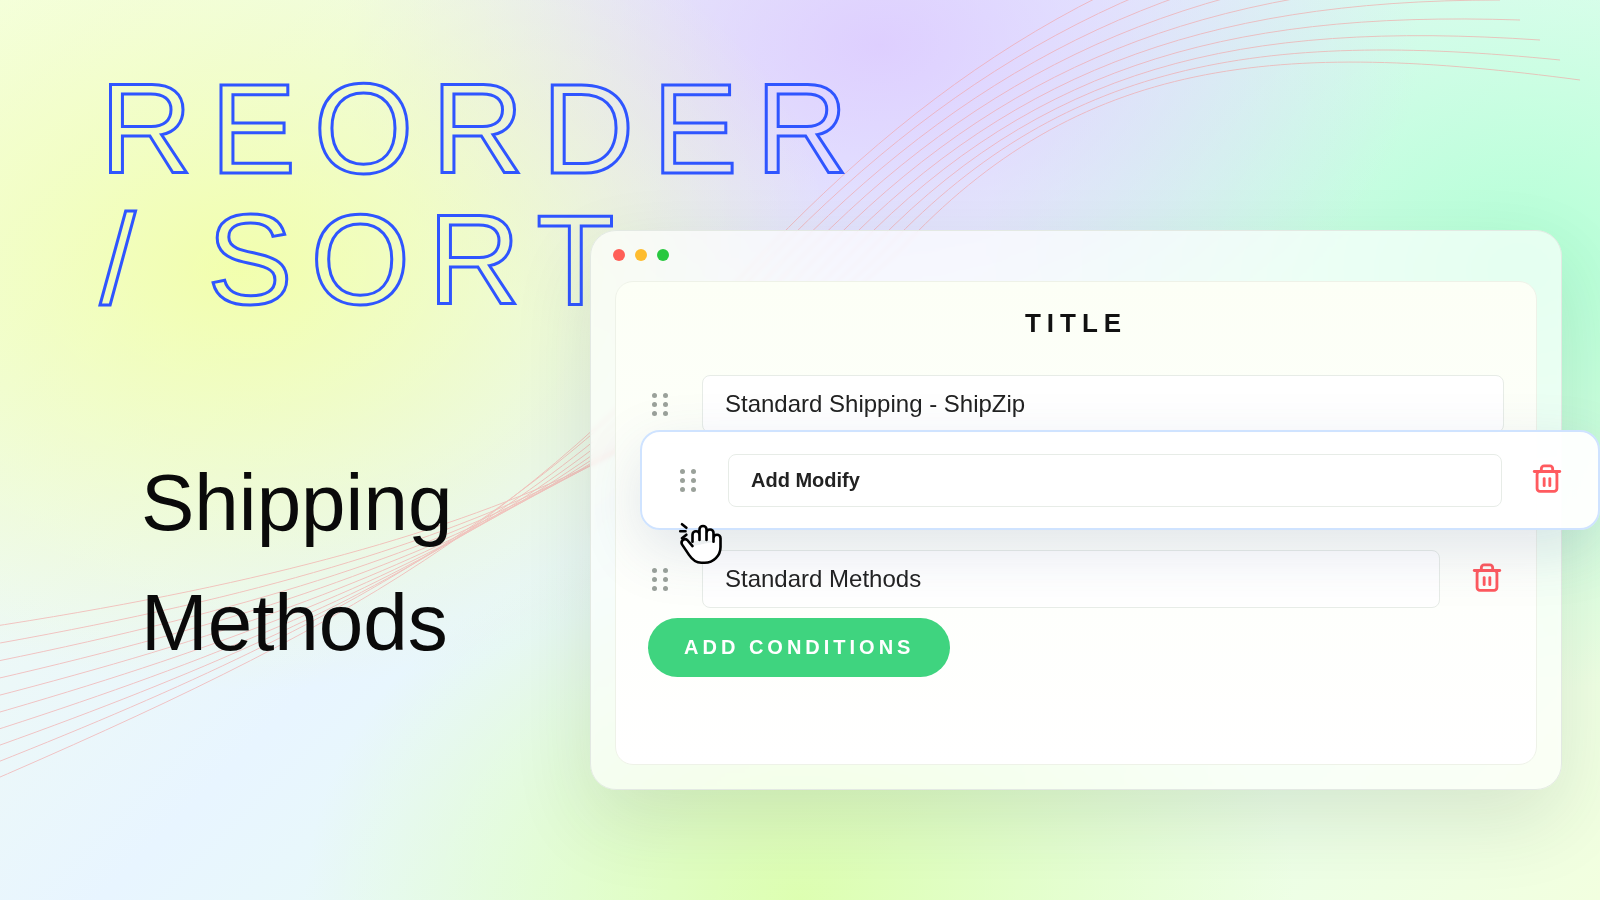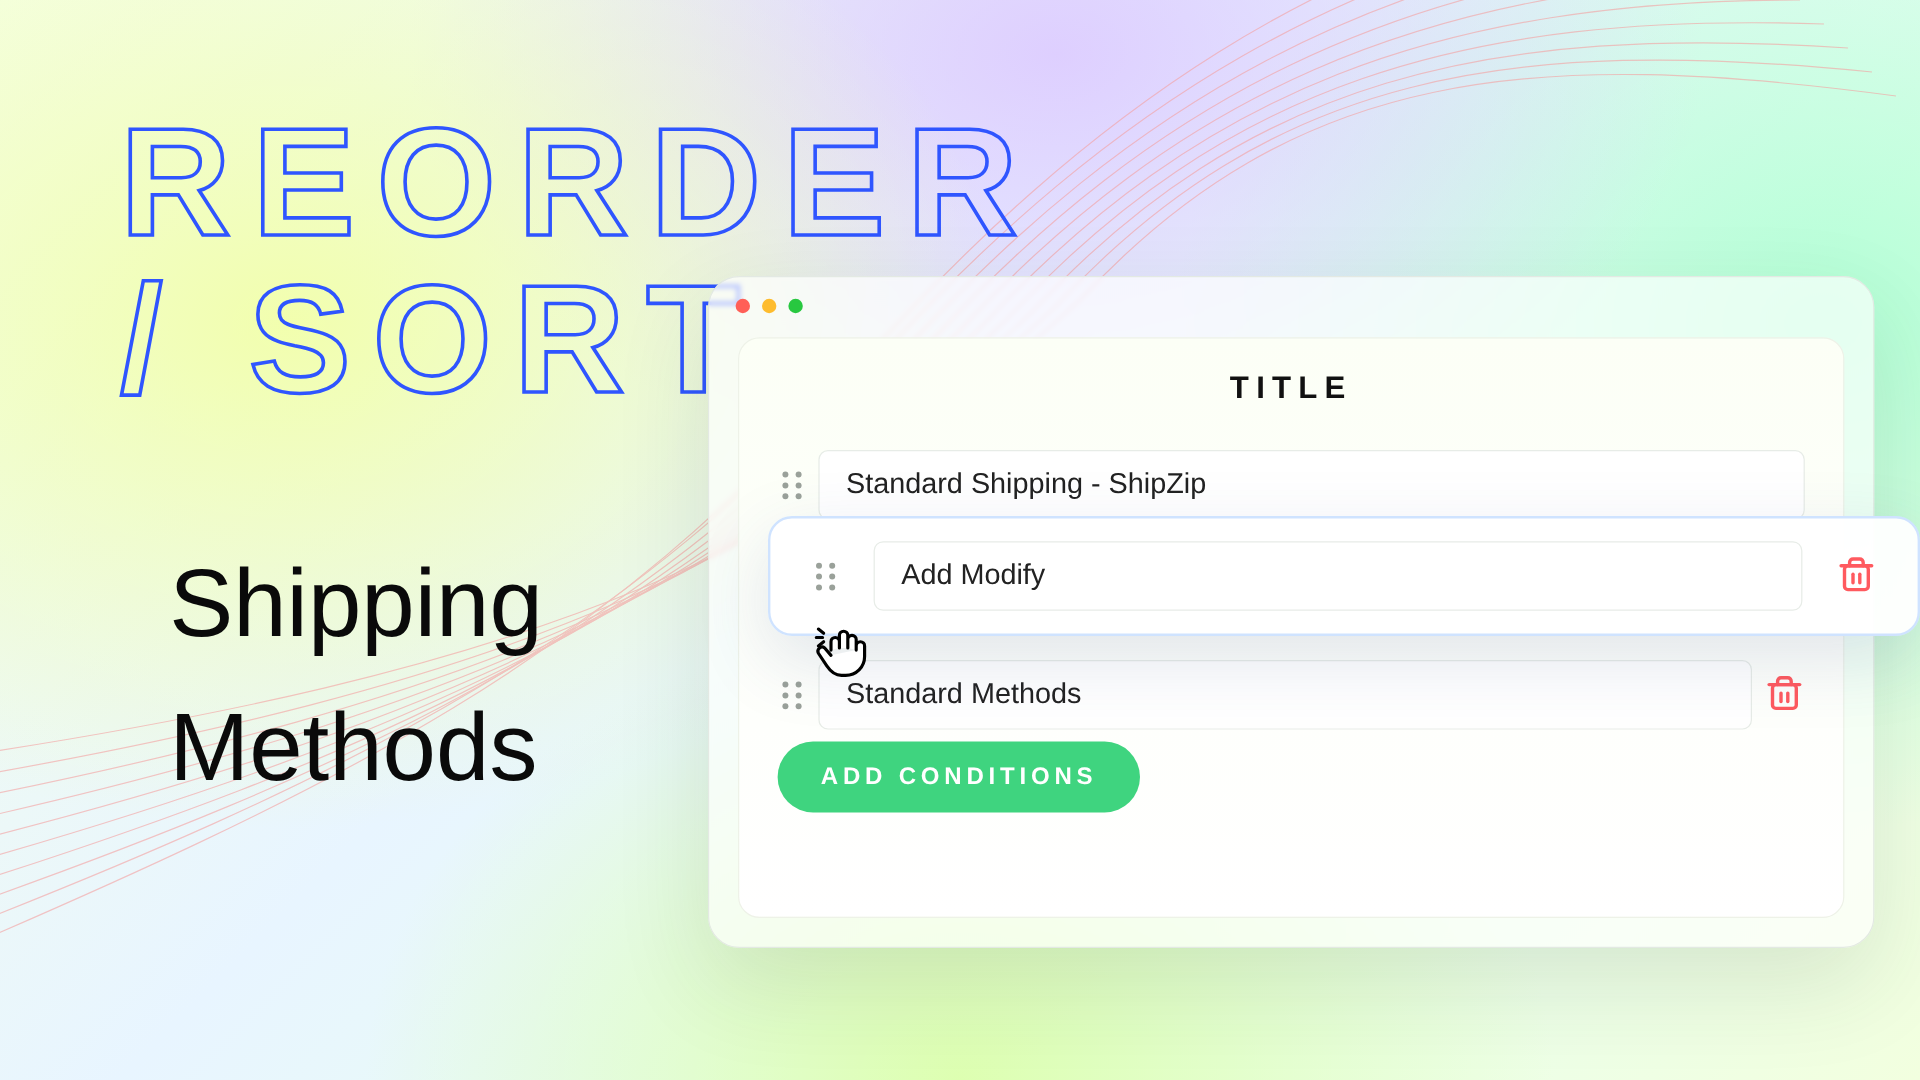--- a/index.html
+++ b/index.html
@@ -9,22 +9,22 @@
     background:
       radial-gradient(1000px 700px at 15% 30%, rgba(242,255,170,.95), transparent 60%),
       radial-gradient(900px 600px at 55% 5%,  rgba(220,200,255,.85), transparent 60%),
       radial-gradient(900px 700px at 95% 30%, rgba(170,255,210,.85), transparent 60%),
       radial-gradient(900px 700px at 50% 100%,rgba(220,255,170,.9), transparent 55%),
       linear-gradient(135deg, #f5ffe8, #e8f5ff 40%, #e8ffef 70%, #f2ffdf);
   }
   .waves { position:absolute; inset:0; pointer-events:none; opacity:.6; }
 
   .headline {
-    position:absolute; left:100px; top:88px; width:640px;
-    font-family: "Arial Black", Arial, sans-serif; font-weight:700;
+    position:absolute; left:100px; top:64px; width:640px;
+    font-family: "Arial Black", Arial, sans-serif; font-weight:400;
     font-size:128px; line-height:1.02; letter-spacing:18px;
     color:transparent; -webkit-text-stroke:3px #2f55ff;
   }
   .subhead {
     position:absolute; left:105px; top:443px; width:600px;
     font-size:80px; line-height:1.5; color:#0a0a0a; font-weight:500;
     font-family: Futura, "Century Gothic", "Segoe UI", Arial, sans-serif;
     margin-left: 36px;
   }
 
@@ -41,21 +41,21 @@
   .dot.green { background:#28c840; }
 
   .panel {
     position:absolute; left:24px; right:24px; top:50px; bottom:24px;
     background:linear-gradient(#fcfff6,#ffffff); border-radius:18px;
     border:1px solid #eef2e8; padding:26px 32px 30px;
   }
   .panel-title { text-align:center; font-weight:700; letter-spacing:6px; font-size:26px; color:#111; margin-bottom:26px; }
 
   .row {
-    display:flex; align-items:center; gap:10px; padding:10px 0;
+    display:flex; align-items:center; gap:30px; padding:10px 0;
     border-bottom:1px solid #eef2eb;
   }
   .row:last-of-type { border-bottom:none; }
 
   .grip { width:24px; height:24px; cursor:grab; display:flex; flex-wrap:wrap; align-content:center; justify-content:center; gap:4px 6px; color:#9aa19a; }
   .grip span { width:5px; height:5px; background:#9aa19a; border-radius:50%; display:block; }
 
   .field {
     flex:1; background:#fff; border:1px solid #e7ece7; border-radius:8px;
     padding:14px 22px; font-size:24px; color:#222;
@@ -64,21 +64,21 @@
 
   .trash { color:#ff5a5f; cursor:pointer; width:34px; height:34px; }
   .trash svg { width:100%; height:100%; display:block; }
 
   .floating {
     position:absolute; left:640px; top:430px; width:960px; height:100px;
     background:rgba(255,255,255,.95); border:2px solid #cfe3ff; border-radius:20px;
     box-shadow:0 20px 60px rgba(60,80,140,.15);
     display:flex; align-items:center; gap:28px; padding:0 34px;
   }
-  .floating .field { font-size:24px; }
+  .floating .field { font-size:20px;font-weight:bold; }
   .finger { position:absolute; left:675px; top:512px; width:56px; height:56px; }
   .finger svg { width:100%; height:100%; }
 
   .add-btn {
     background:#3fd47f; color:#fff; font-weight:800;
     letter-spacing:4px; font-size:20px; padding:18px 36px; border-radius:40px;
     border:none; cursor:pointer;
   }
 </style>
 </head>

